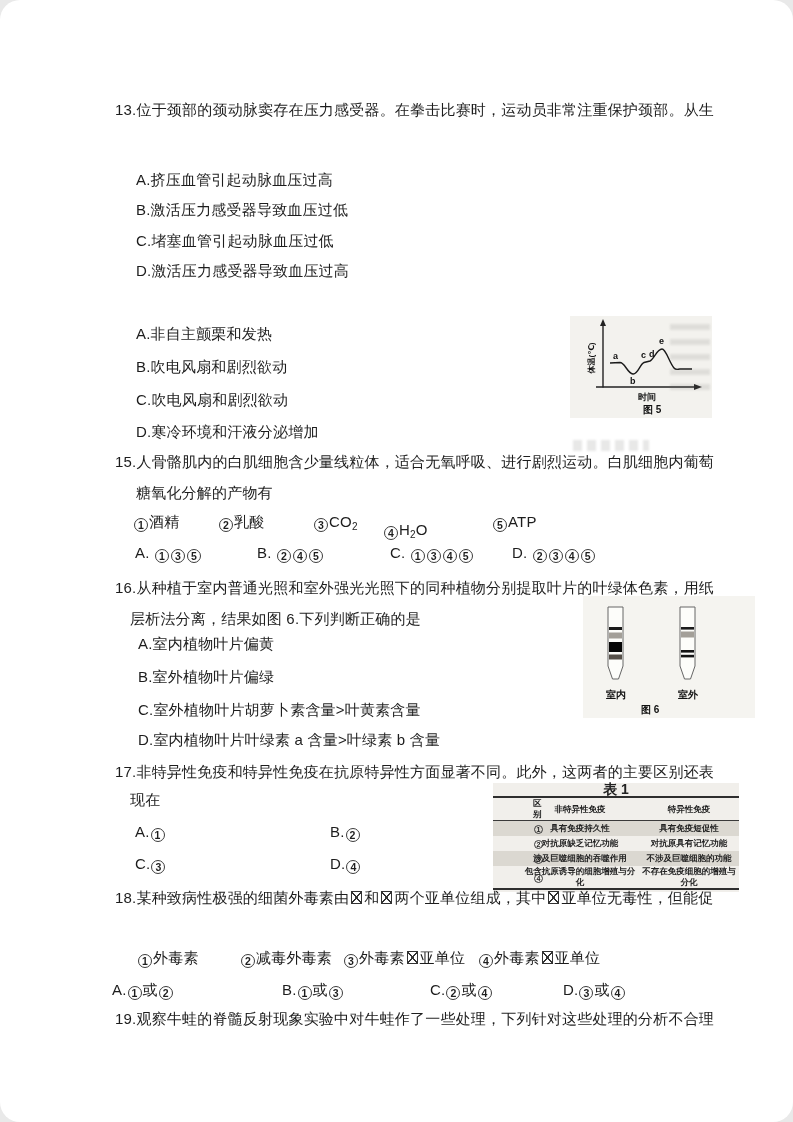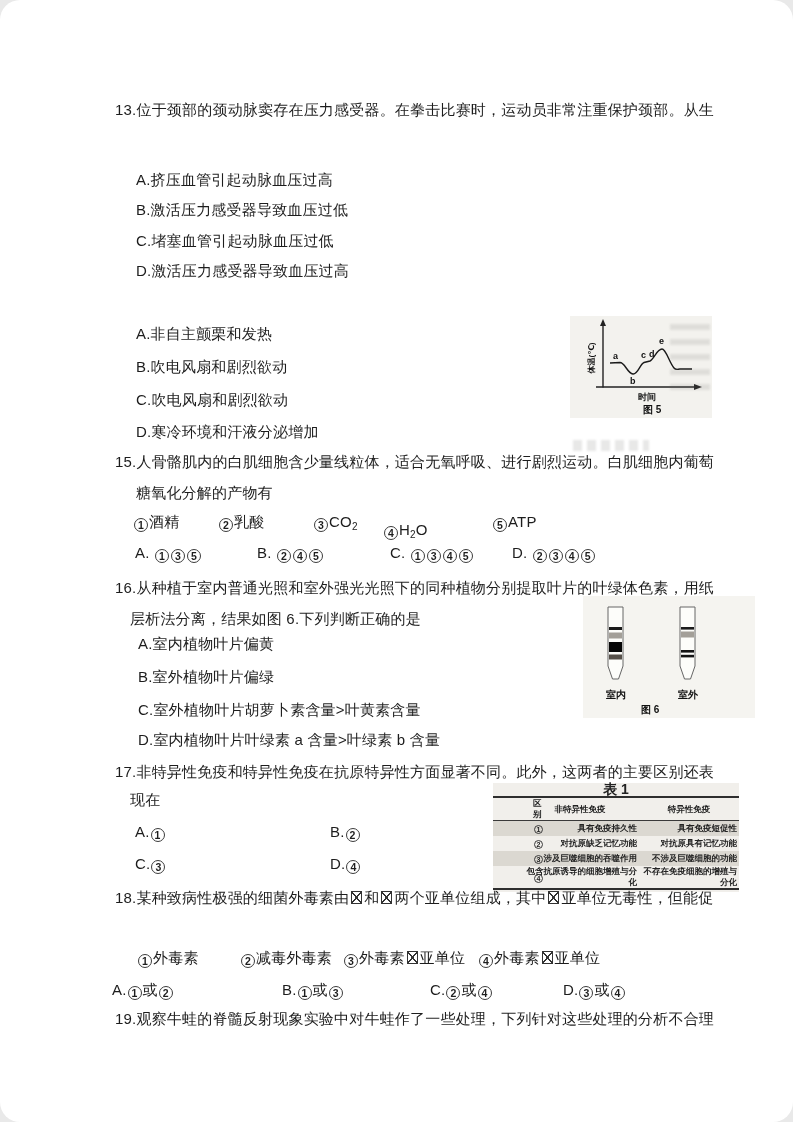--- a/index.html
+++ b/index.html
@@ -51,21 +51,21 @@
   .tblwrap{position:absolute;left:493px;top:783px;width:246px;background:#f1efeb;padding-bottom:2px;}
   .tbl-caption{font-size:14px;font-weight:700;text-align:center;line-height:13px;color:#222;}
   .tbl{
     width:246px;border-top:2px solid #2e2e2e;border-bottom:2px solid #2e2e2e;
     border-collapse:collapse;table-layout:fixed;
     font-size:8.5px;font-weight:600;color:#232323;
   }
   .tbl th{border-bottom:1.2px solid #3a3a3a;}
   .tbl th,.tbl td{padding:0 2px;height:15px;line-height:11px;}
   .tbl td:first-child,.tbl th:first-child{text-align:center;padding-left:40px;}
-  .tbl td:nth-child(2),.tbl td:nth-child(3){text-align:right;}
+  .tbl td:nth-child(2),.tbl td:nth-child(3){text-align:center;}
   .tbl tr.shade{background:#dbd8d1;}
   .tbl .circ{width:9px;height:9px;font-size:7px;border-width:1px;vertical-align:-1px;}
   .c1{width:28px;} .c2{width:118px;} .c3{width:100px;}
 
   .footer{
     position:absolute;left:0;right:0;top:1043px;text-align:center;
     font-size:12.5px;font-weight:600;color:#222;letter-spacing:1px;
   }
   svg text{font-family:"Liberation Sans","DejaVu Sans",sans-serif;}
 </style>

